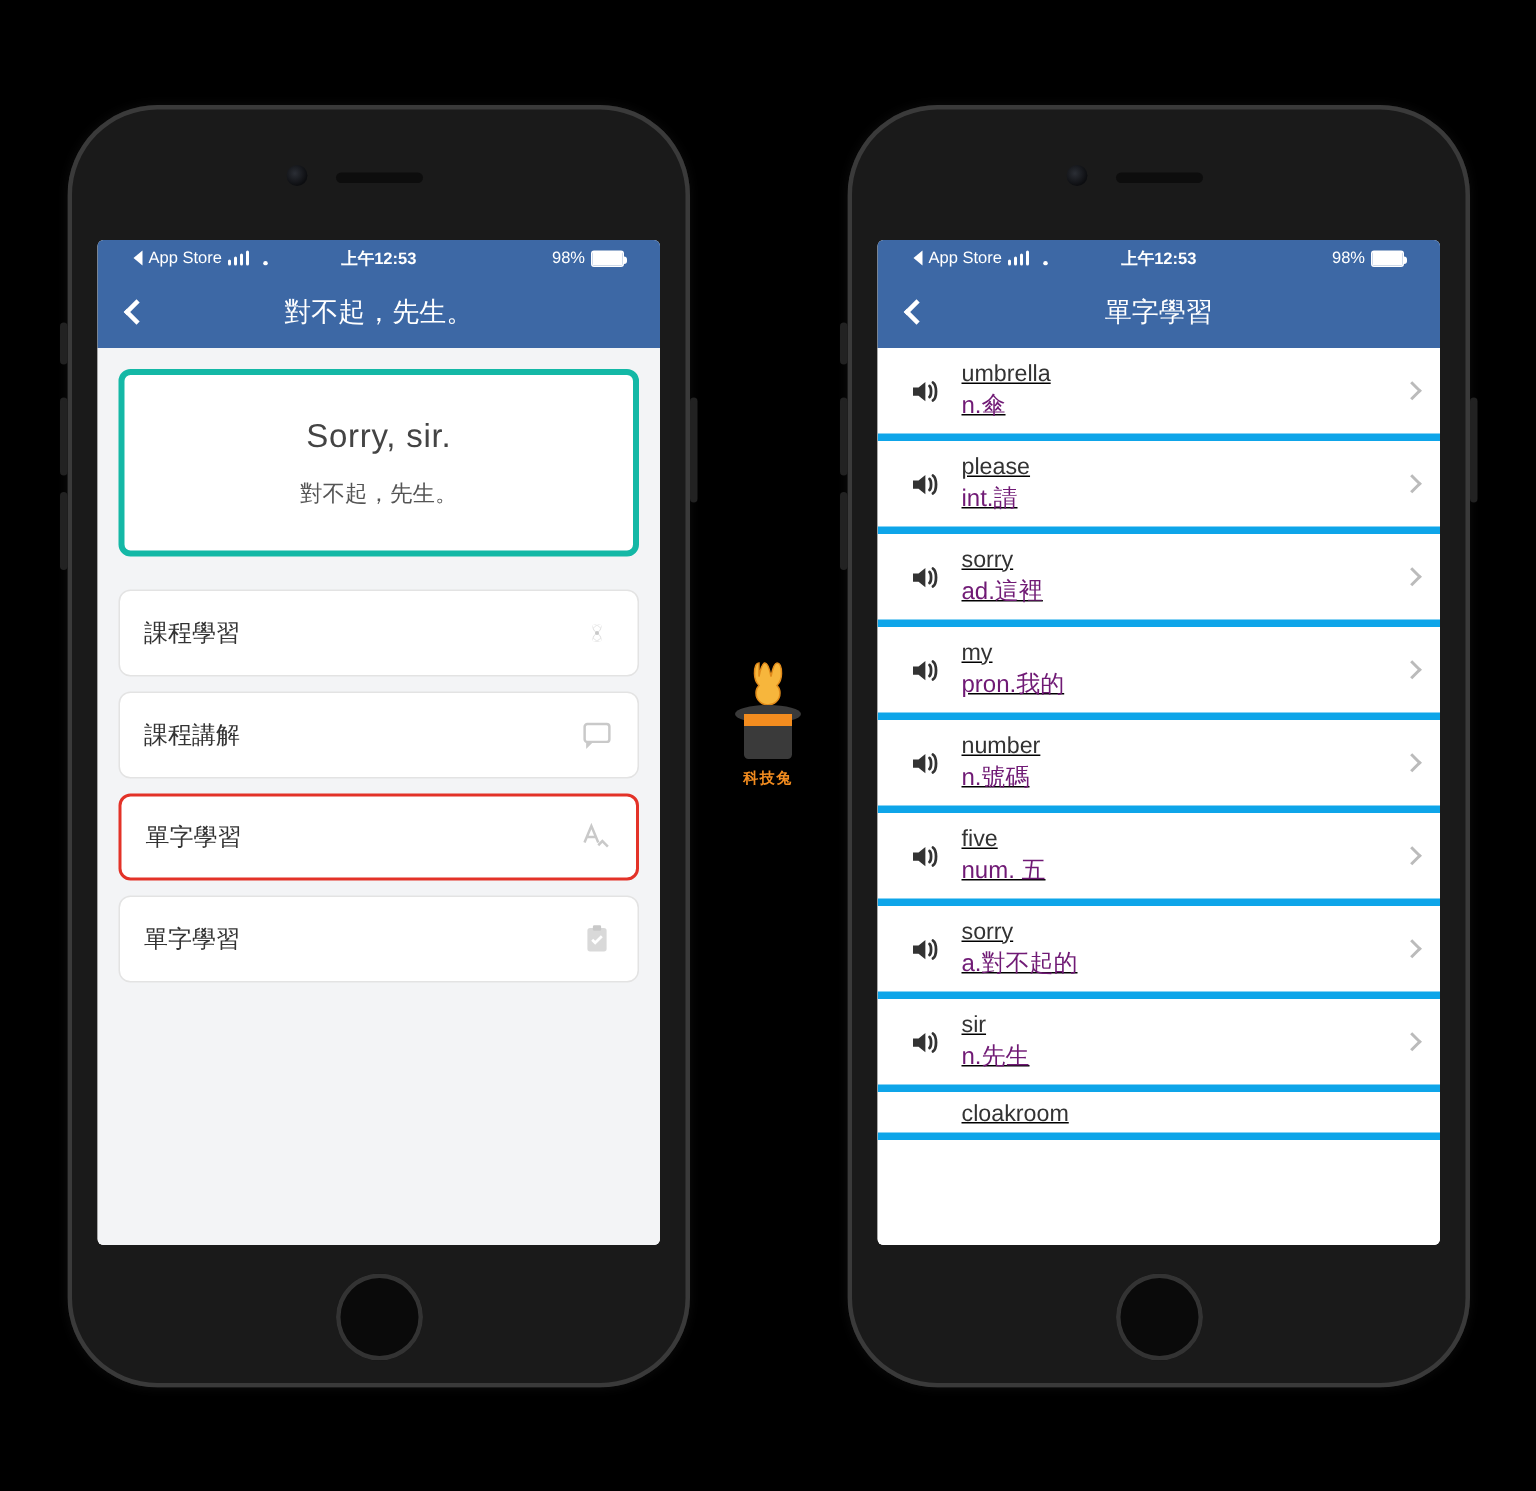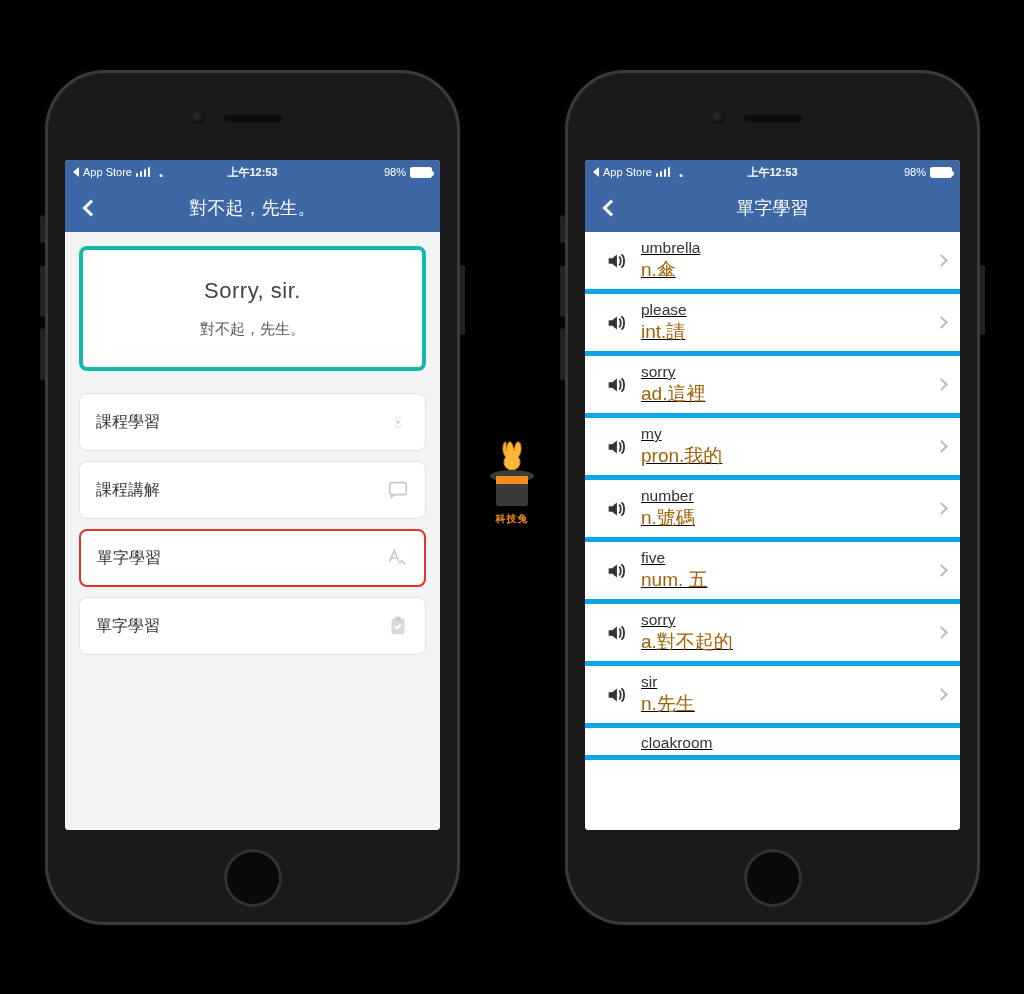--- a/index.html
+++ b/index.html
@@ -67,21 +67,21 @@
   }
 
   
   .status {
     background: #3d68a5;
     color: #fff;
     height: 24px;
     display: flex;
     align-items: center;
     font-size: 11px;
-    padding: 0 8px;
+    padding: 0 24px;
     position: relative;
   }
   .status .left-grp, .status .right-grp {
     display: flex; align-items: center; gap: 4px;
   }
   .status .center {
     position: absolute; left: 50%; transform: translateX(-50%);
     font-weight: 600;
   }
   .status .right-grp { margin-left: auto; }
@@ -154,21 +154,21 @@
 
   
   .wlist { flex:1; background:#fff; overflow:hidden; }
   .wrow {
     display:flex;align-items:center;height:62px;
     padding:12px 14px;border-bottom:5px solid #0ea5e9;text-decoration:underline;
   }
   .wrow .spk{width:34px;display:flex;align-items:center;justify-content:center;}
   .wrow .txt{flex:1;padding-left:8px;}
   .wrow .txt .w{font-size:15.5px;color:#333;line-height:1.2;}
-  .wrow .txt .d{font-size:19px;color:#a16207;line-height:1.2;margin-top:2px;}
+  .wrow .txt .d{font-size:16px;color:#701a75;line-height:1.2;margin-top:2px;}
   .wrow .chev{
     width:9px;height:9px;border-top:2px solid #bbb;border-right:2px solid #bbb;
     transform:rotate(45deg);
   }
   .wrow.partial{height:32px;align-items:flex-start;padding-top:6px;}
   .wrow.partial .spk{align-items:flex-start;}
 
   .spk svg{width:22px;height:22px;}
 
   

